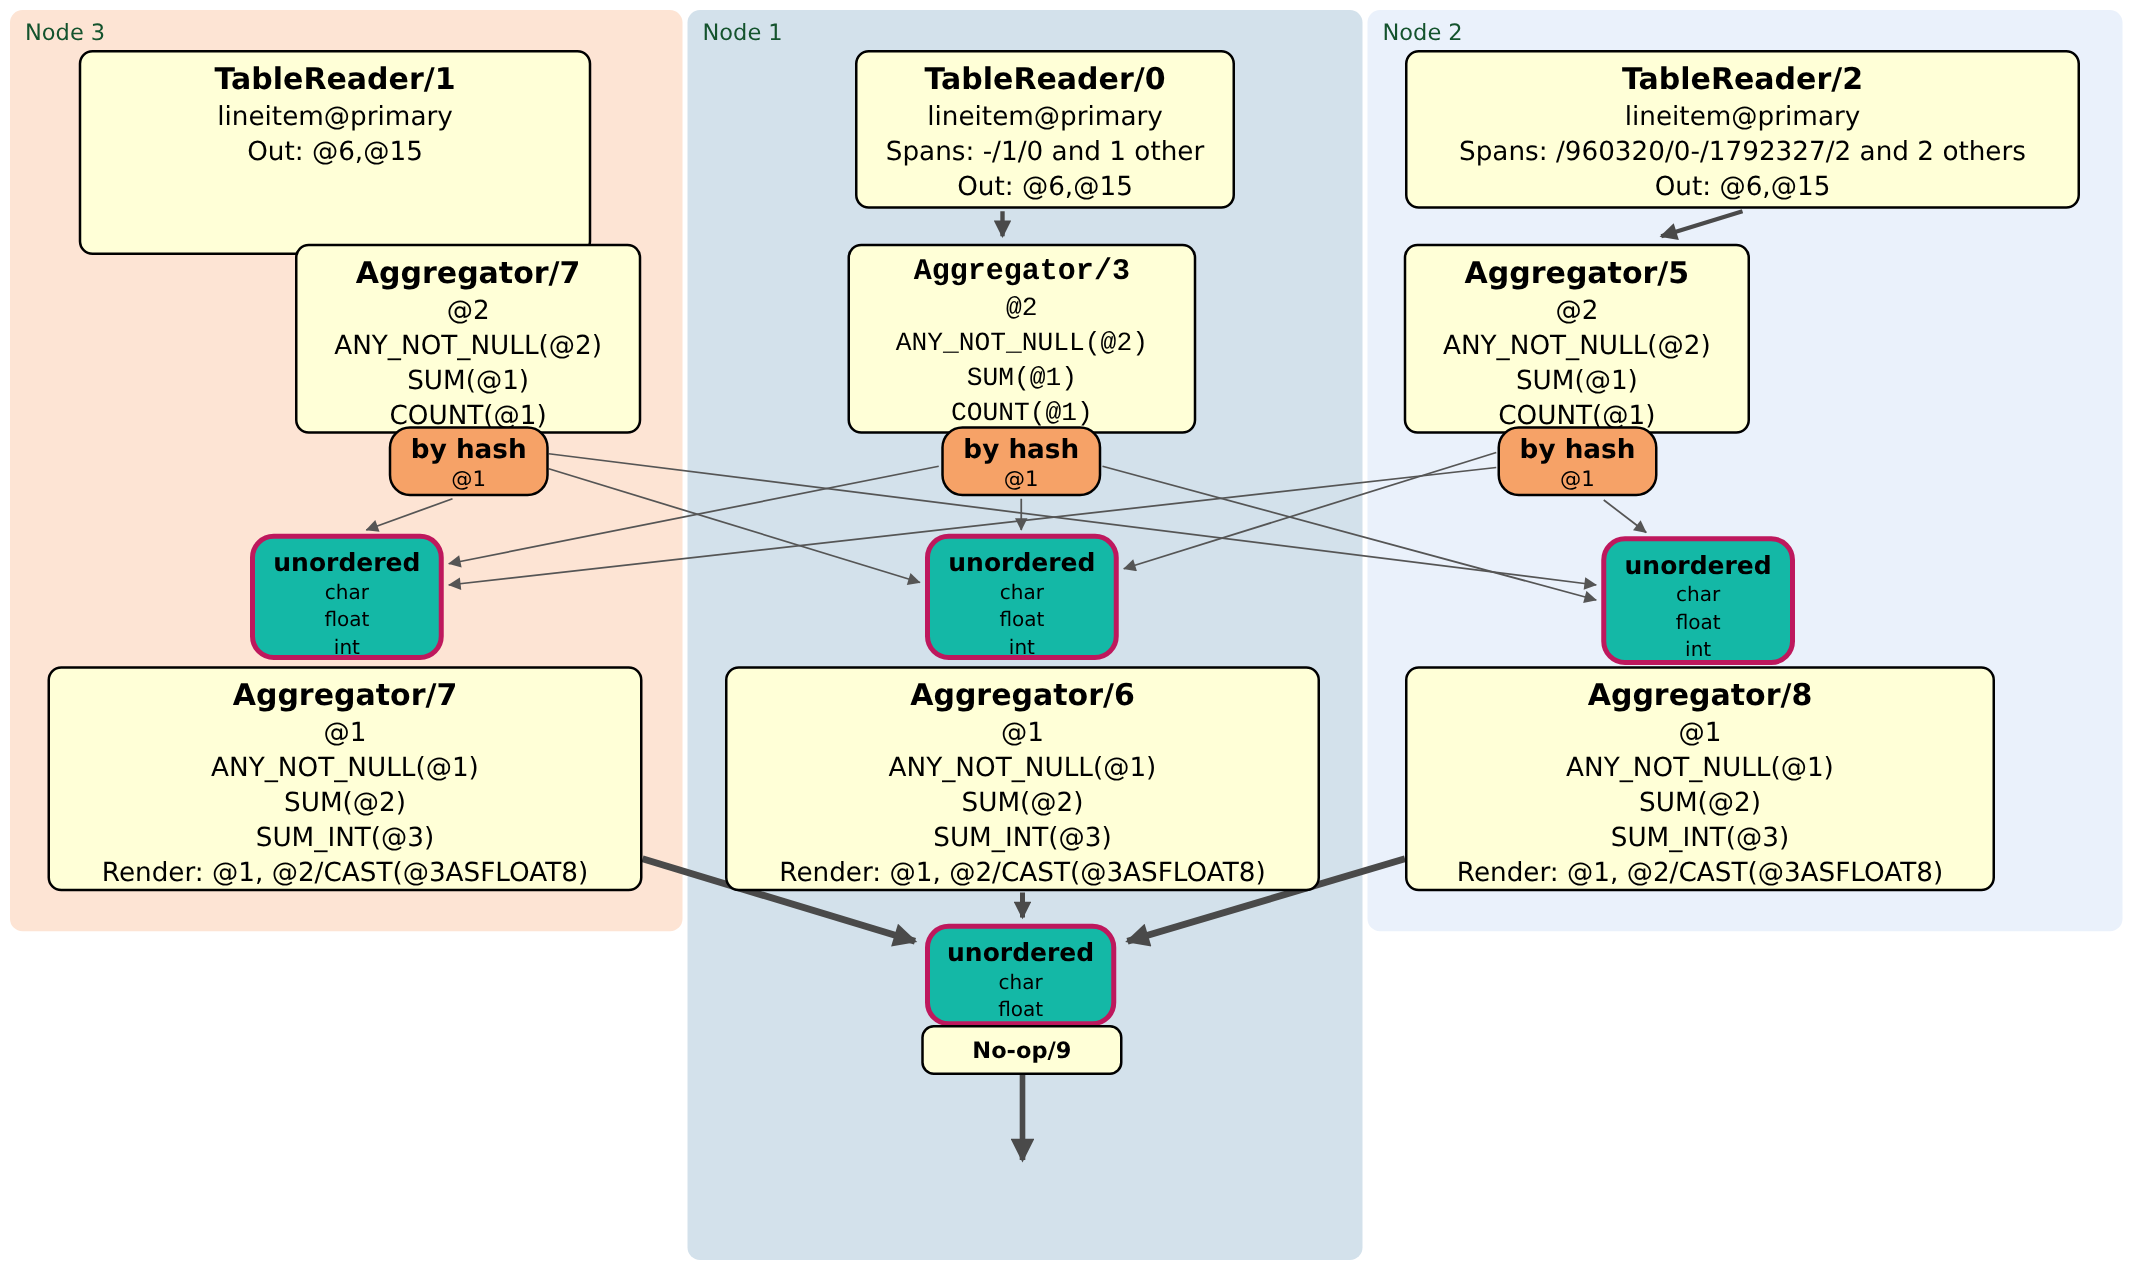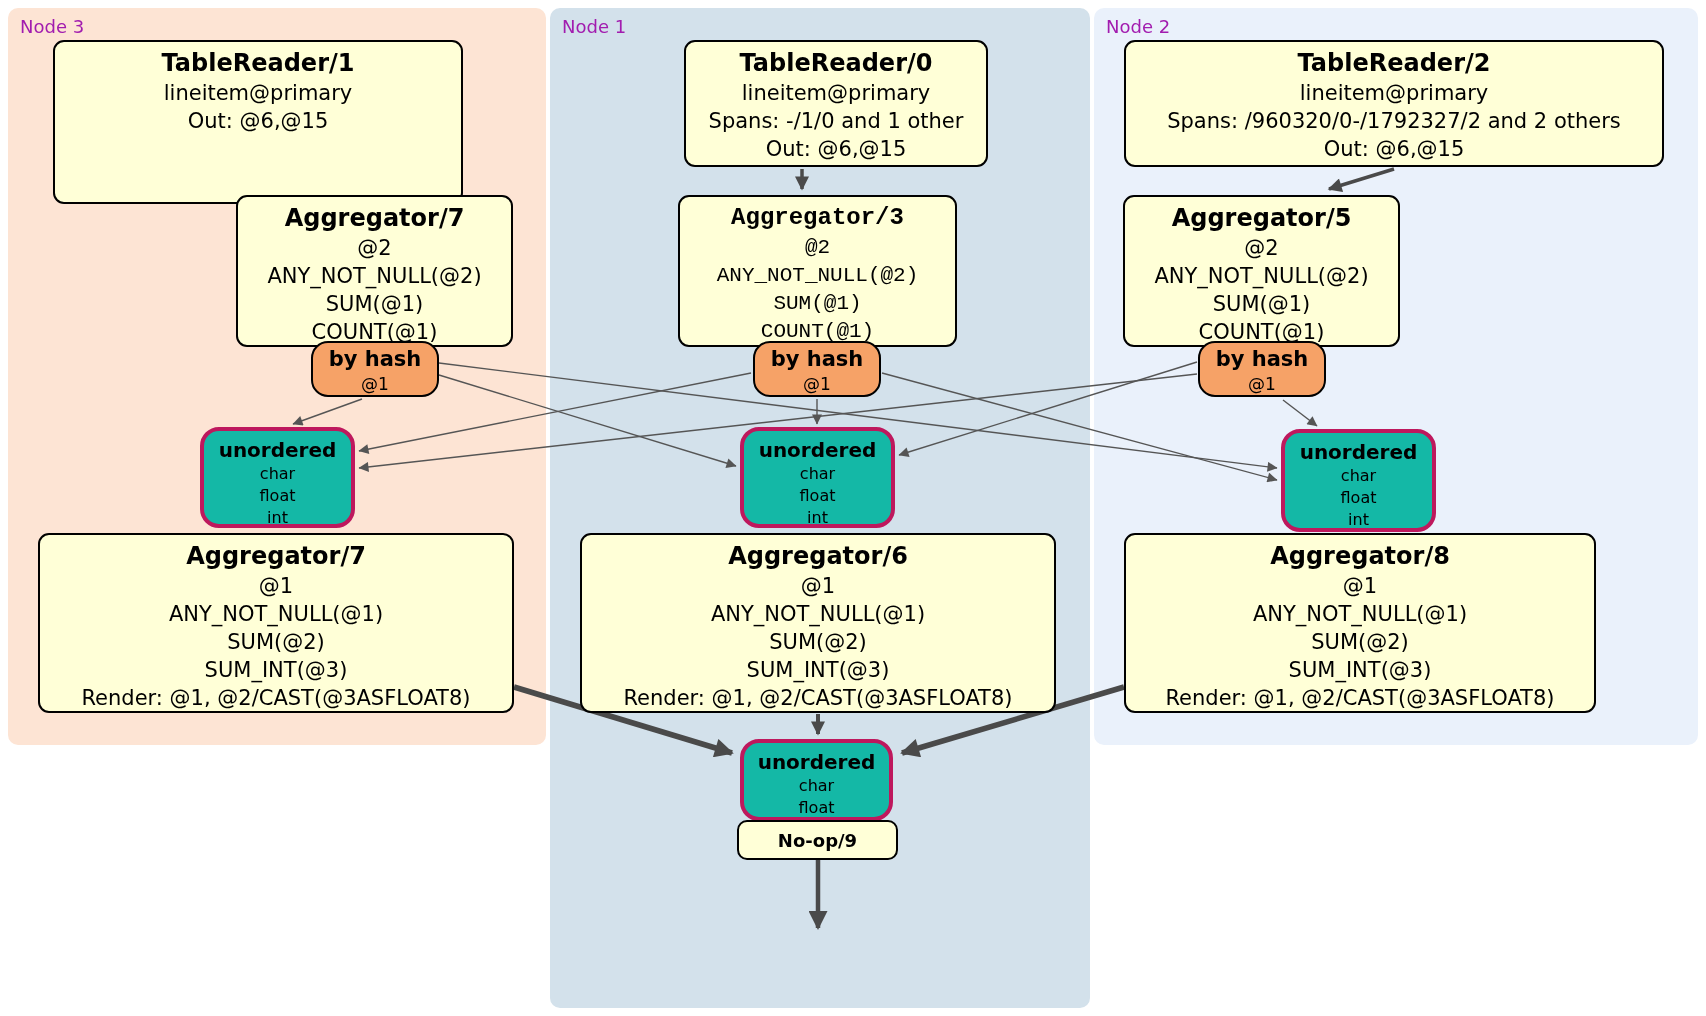--- a/index.html
+++ b/index.html
@@ -1,21 +1,21 @@
 <!DOCTYPE html>
 <html><head>
 <meta charset="utf-8">
 <style>
   html,body{margin:0;padding:0;background:#ffffff;}
   #canvas{
     position:relative;width:1706px;height:1016px;background:#ffffff;overflow:hidden;
     font-family:"DejaVu Sans","Liberation Sans",sans-serif;color:#000;
   }
   .region{position:absolute;border-radius:10px;}
-  .region-label{position:absolute;top:8px;left:12px;font-size:18px;color:#a21caf;}
+  .region-label{position:absolute;top:8px;left:12px;font-size:18px;color:#14532d;}
   #edges{position:absolute;left:0;top:0;z-index:2;}
   .nodebox{position:absolute;box-sizing:border-box;text-align:center;z-index:3;}
   .proc{
     background:#ffffd7;border:2px solid #000;border-radius:11px;
     padding-top:5px;overflow:hidden;
   }
   .proc .title{font-weight:bold;font-size:24px;line-height:32px;}
   .proc .line{font-size:21px;line-height:28px;white-space:nowrap;}
   .router{
     background:#f6a267;border:2px solid #000;border-radius:17px;
@@ -82,21 +82,21 @@
     </g>
 
     <g stroke="#4a4a4a" fill="none">
       <path d="M514,687 L732,753" stroke-width="5.5" marker-end="url(#mThick)"></path>
       <path d="M818,714 L818,734" stroke-width="4" marker-end="url(#mMed)"></path>
       <path d="M1124,687 L902,753" stroke-width="5.5" marker-end="url(#mThick)"></path>
       <path d="M818,860 L818,928" stroke-width="4.5" marker-end="url(#mThick)"></path>
     </g>
   </svg>
 
-  <div class="nodebox proc" style="left:53px;top:40px;width:410px;height:164px;">
+  <div class="nodebox proc" style="left:63px;top:40px;width:410px;height:164px;">
     <div class="title">TableReader/1</div>
     <div>
         <div class="line">lineitem@primary</div>
         <div class="line">Out: @6,@15</div>
       </div>
   </div>
 
   <div class="nodebox proc" style="left:236px;top:195px;width:277px;height:152px;">
     <div class="title">Aggregator/7</div>
     <div>

